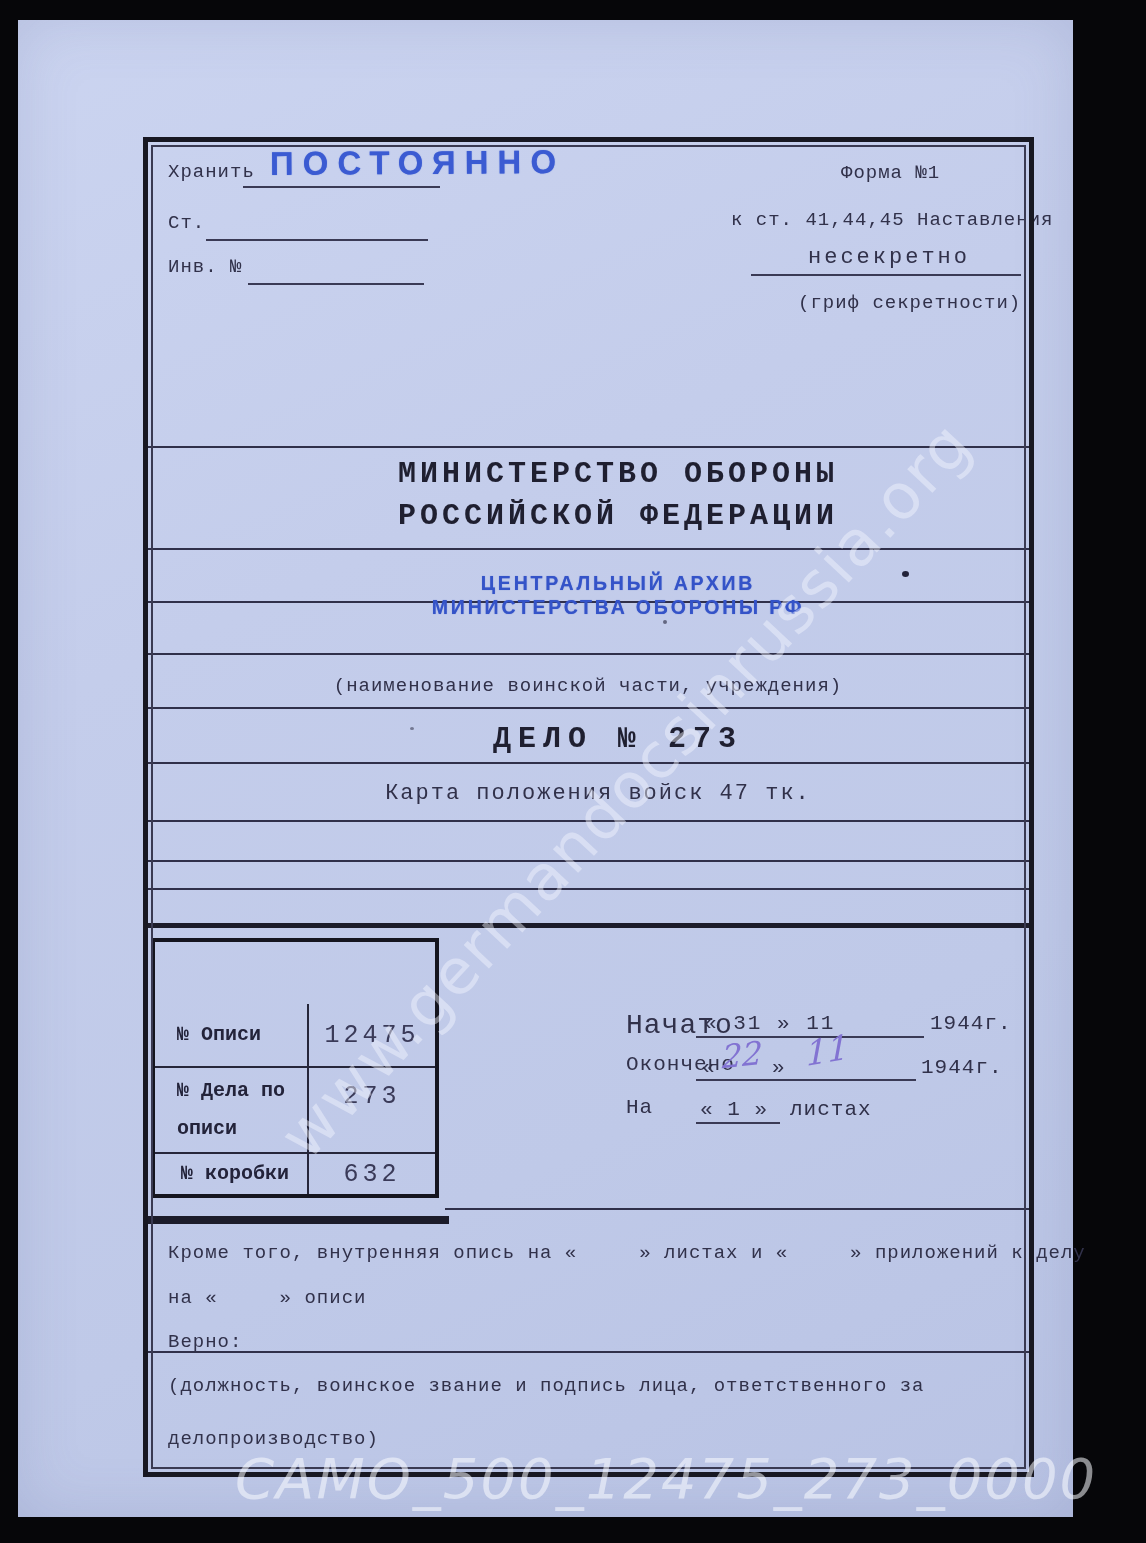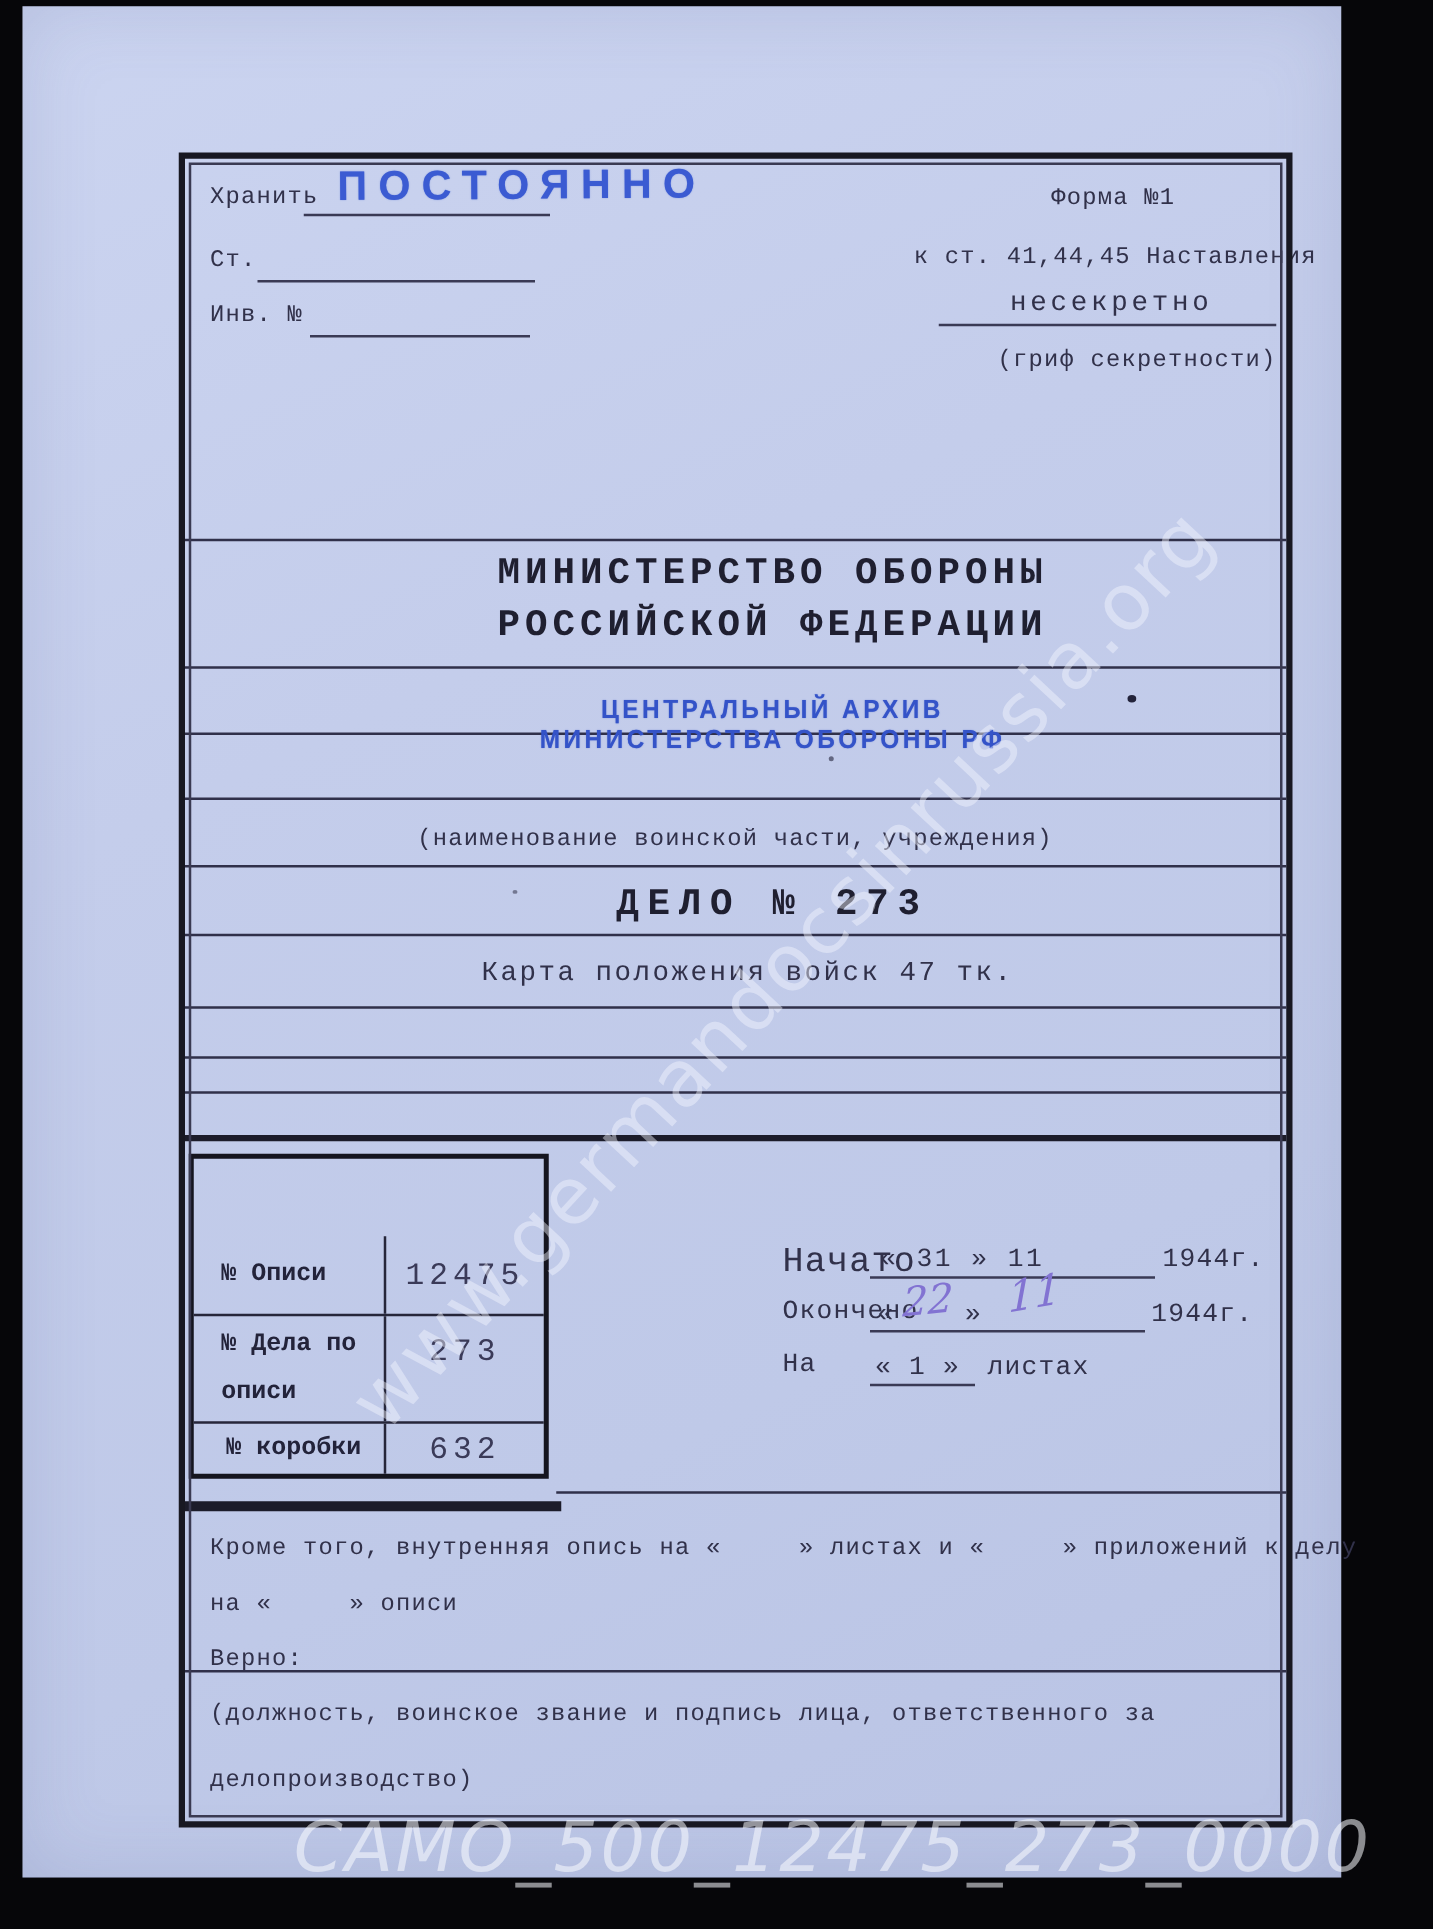--- a/index.html
+++ b/index.html
@@ -1,18 +1,18 @@
 <!DOCTYPE html>
 <html><head>
 <meta charset="utf-8">
 <style>
   html,body{margin:0;padding:0;background:#060609;}
   body{width:1146px;height:1543px;position:relative;overflow:hidden;
        font-family:"Liberation Mono","DejaVu Sans Mono",monospace;}
-  .paper{position:absolute;left:18px;top:5px;width:1055px;height:1497px;
+  .paper{position:absolute;left:18px;top:20px;width:1055px;height:1497px;
          background:linear-gradient(155deg,#cbd4f0 0%,#c4cdeb 35%,#bfc9e8 70%,#b9c3e4 100%);
          box-shadow:inset 0 0 60px rgba(90,100,150,.18);}
   .frame{position:absolute;left:125px;top:117px;width:891px;height:1340px;
          border:5px solid #181822;box-sizing:border-box;}
   .frame-inner{position:absolute;inset:3px;border:2px solid #3a3a52;pointer-events:none;}
   .t{position:absolute;color:#31314a;font-size:19px;white-space:pre;letter-spacing:1px;}
   .rule{position:absolute;height:2px;background:#30304a;left:127px;width:884px;}
   .rule-heavy{position:absolute;height:5px;background:#1c1c2a;left:127px;width:884px;}
   .uline{position:absolute;height:2px;background:#3a3a55;}
   .center-row{position:absolute;left:130px;width:880px;text-align:center;white-space:pre;}

